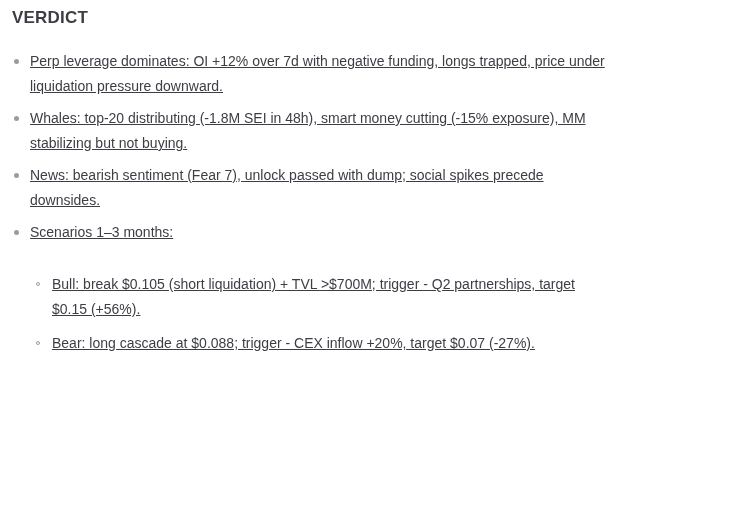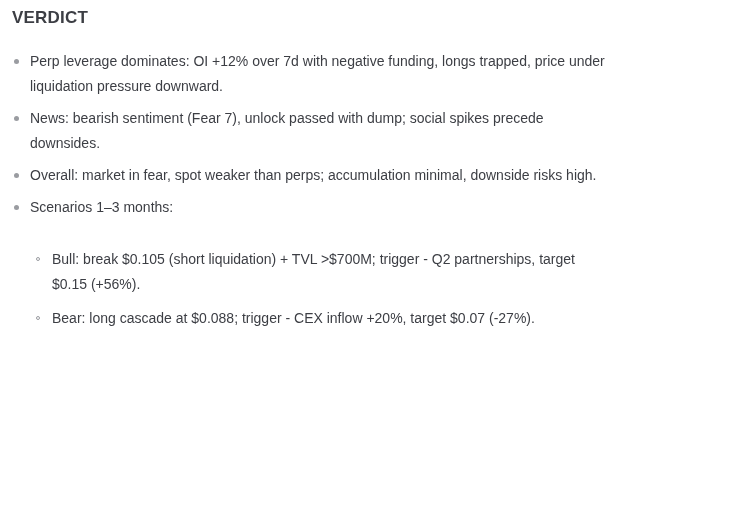--- a/index.html
+++ b/index.html
@@ -22,21 +22,21 @@
     letter-spacing: 0.2px;
     margin: 0 0 21px 0;
     color: var(--text, #35373c);
   }
   .list, .sublist { list-style: none; margin: 0; padding: 0; }
   .item {
     position: relative;
     padding-left: 18px;
     margin: 0 0 7px 0;
   }
-  .txt { white-space: pre-line; }
+  .txt { white-space: pre-line; text-decoration: underline; }
   .dot {
     position: absolute;
     left: 2px;
     top: 10px;
     width: 5px;
     height: 5px;
     border-radius: 50%;
     background: var(--bullet, #9a9ca1);
   }
   .ring {
@@ -63,26 +63,27 @@
   <h1 class="heading">VERDICT</h1>
 
   <ul class="list">
     <li class="item">
       <span class="dot"></span>
       <div class="txt">Perp leverage dominates: OI +12% over 7d with negative funding, longs trapped, price under
 liquidation pressure downward.</div>
     </li>
     <li class="item">
       <span class="dot"></span>
-      <div class="txt">News: bearish sentiment (Fear 7), unlock passed with dump; social spikes precede
-downsides.</div>
+      <div class="txt">Whales: top-20 distributing (-1.8M SEI in 48h), smart money cutting (-15% exposure), MM
+stabilizing but not buying.</div>
     </li>
     <li class="item">
       <span class="dot"></span>
-      <div class="txt">Overall: market in fear, spot weaker than perps; accumulation minimal, downside risks high.</div>
+      <div class="txt">News: bearish sentiment (Fear 7), unlock passed with dump; social spikes precede
+downsides.</div>
     </li>
     <li class="item">
       <span class="dot"></span>
       <div class="txt">Scenarios 1–3 months:</div>
 
       <ul class="sublist">
         <li class="subitem">
           <span class="ring"></span>
           <div class="txt">Bull: break $0.105 (short liquidation) + TVL &gt;$700M; trigger - Q2 partnerships, target
 $0.15 (+56%).</div>

